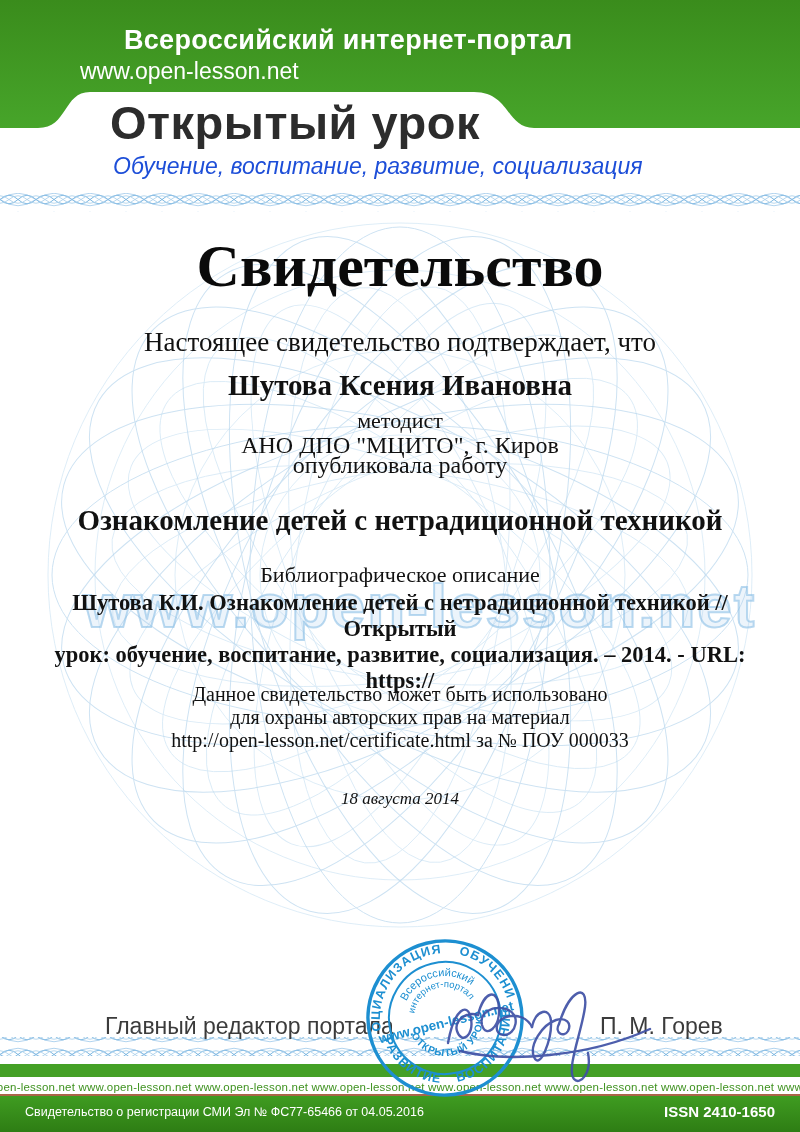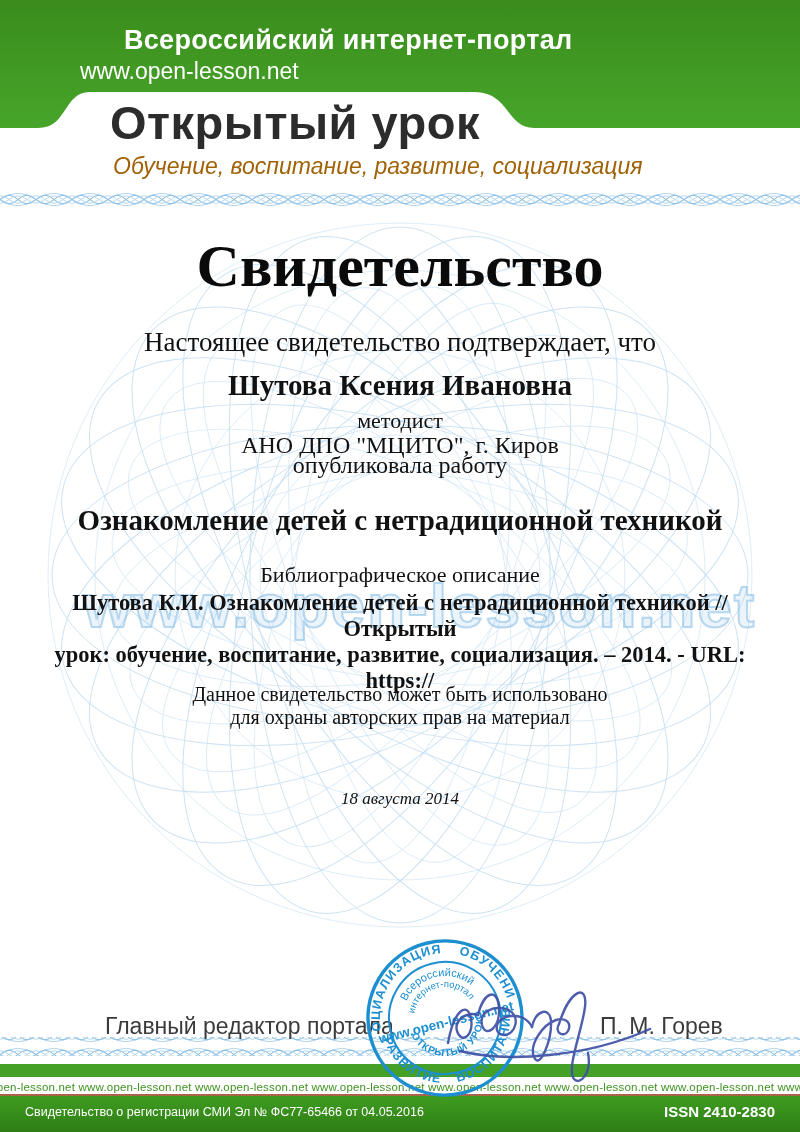--- a/index.html
+++ b/index.html
@@ -11,21 +11,21 @@
   .abs{position:absolute;}
   
   .hdr-svg{position:absolute;top:0;left:0;z-index:3;}
   .portal-label{left:80px;top:25px;font-family:"Liberation Sans",sans-serif;
     font-weight:bold;font-size:27px;color:#fff;z-index:4;letter-spacing:.3px;margin-left:44px;}
   .portal-url{left:80px;top:58px;font-family:"Liberation Sans",sans-serif;
     font-size:23px;color:#fff;z-index:4;}
   .site-title{left:110px;top:95px;font-family:"Liberation Sans",sans-serif;
     font-weight:bold;font-size:47px;color:#2c2c2c;z-index:4;letter-spacing:.5px;}
   .site-subtitle{left:113px;top:153px;font-family:"Liberation Sans",sans-serif;
-    font-style:italic;font-size:23px;color:#a16207;z-index:4;}
+    font-style:italic;font-size:23px;color:#1d4ed8;z-index:4;}
   
   .decor{position:absolute;top:0;left:0;z-index:0;pointer-events:none;}
   .watermark{
     left:60px;width:720px;top:570px;z-index:1;text-align:center;
     font-family:"Liberation Sans",sans-serif;font-weight:bold;font-size:62px;
     letter-spacing:2px;color:rgba(170,205,235,.22);
     -webkit-text-stroke:2px rgba(130,185,228,.55);white-space:nowrap;}
   
   .cline{left:0;width:800px;text-align:center;z-index:2;}
   .cert-title{top:232px;font-size:60px;font-weight:bold;color:#0a0a0a;}
@@ -142,20 +142,21 @@
   <div class="abs cline raction">опубликовала работу</div>
   <div class="abs cline wtitle">Ознакомление детей с нетрадиционной техникой</div>
   <div class="abs cline bhead">Библиографическое описание</div>
   <div class="abs cline blines">
     <div>Шутова К.И. Ознакомление детей с нетрадиционной техникой // Открытый</div>
     <div>урок: обучение, воспитание, развитие, социализация. – 2014. - URL: https://</div>
   </div>
   <div class="abs cline ulines">
     <div>Данное свидетельство может быть использовано</div>
     <div>для охраны авторских прав на материал</div>
+    <div>http://open-lesson.net/certificate.html за № ПОУ 000033</div>
   </div>
   <div class="abs cline cdate">18 августа 2014</div>
 
   <div class="abs sig-role">Главный редактор портала</div>
   <div class="abs sig-name">П. М. Горев</div>
 
   <svg class="abs stamp" width="170" height="170" viewBox="-85 -85 170 170">
     <g transform="rotate(-14)" fill="none">
       <circle r="77" stroke="#1d8fd1" stroke-width="3.5"></circle>
       <circle r="56" stroke="#1d8fd1" stroke-width="2"></circle>
@@ -193,15 +194,15 @@
       <path d="M121,59 C132,24 150,18 147,42 C144,66 128,104 136,114 C142,121 154,108 150,88"></path>
       <path d="M22,86 C70,98 150,92 212,64"></path>
     </g>
   </svg>
 
   <div class="abs bar1"></div>
   <div class="abs url-strip"><span>www.open-lesson.net  www.open-lesson.net  www.open-lesson.net  www.open-lesson.net  www.open-lesson.net  www.open-lesson.net  www.open-lesson.net  www.open-lesson.net  www.open-lesson.net  www.open-lesson.net</span></div>
   <div class="abs redline"></div>
   <div class="abs bar2"></div>
   <div class="abs reg-text">Свидетельство о регистрации СМИ Эл № ФС77-65466 от 04.05.2016</div>
-  <div class="abs issn">ISSN 2410-2830</div>
+  <div class="abs issn">ISSN 2410-1650</div>
 
 </div>
 
 </body></html>

